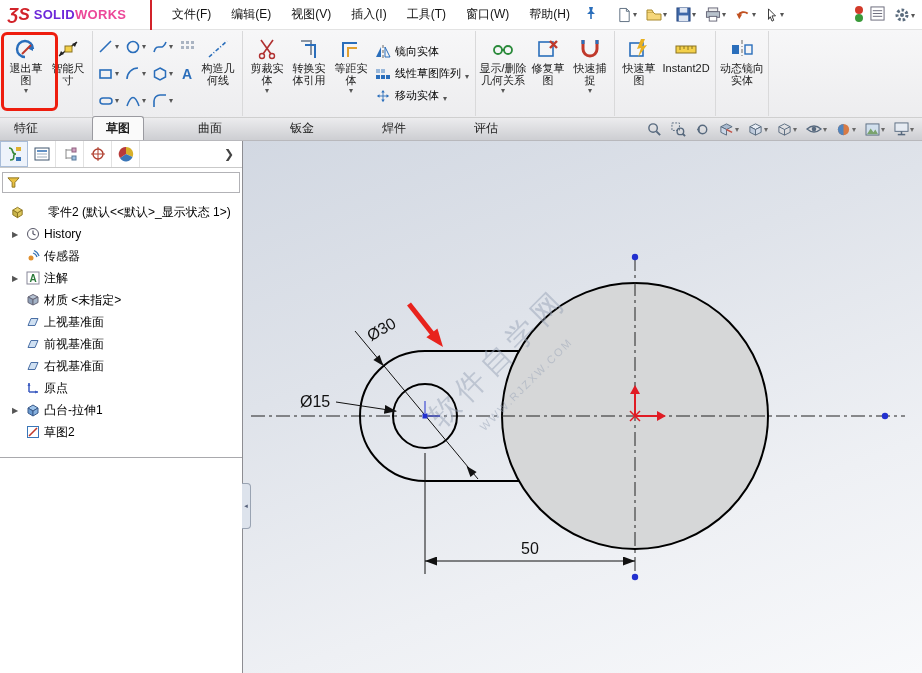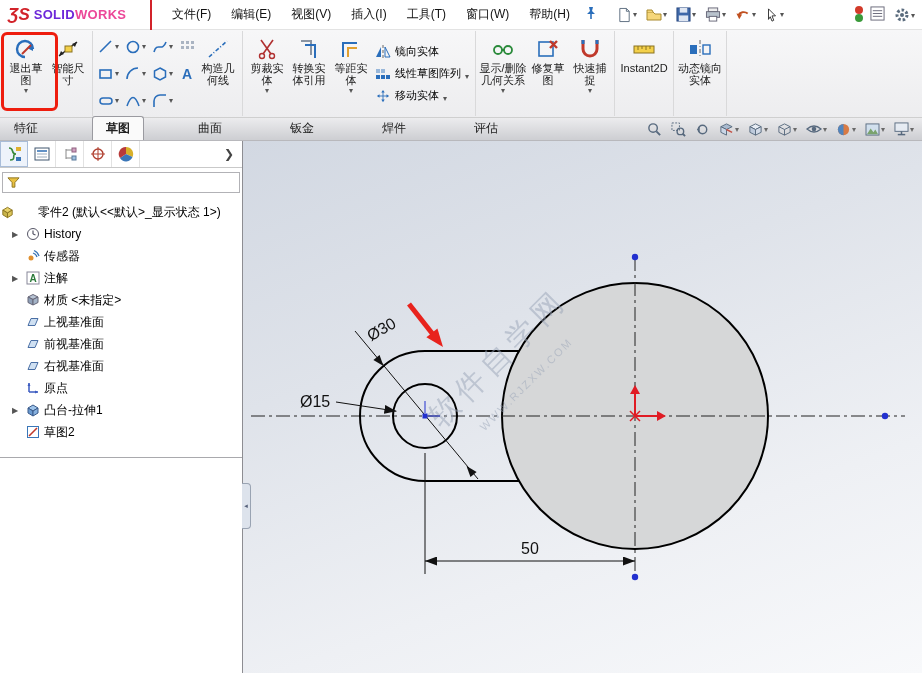--- a/index.html
+++ b/index.html
@@ -53,21 +53,21 @@
   .panel { width:243px; min-width:243px; background:#fff; border-right:1px solid #8d8d92; position:relative; }
   .ptabs { height:27px; display:flex; align-items:stretch; border-bottom:1px solid #c9c9c9; }
   .ptab { width:28px; display:grid; place-items:center; border-right:1px solid #e2e2e2; }
   .ptab.active { background:#eef3fb; border:1px solid #a9bdd9; }
   .ptab-chevron { margin-left:auto; width:26px; display:grid; place-items:center; color:#444; }
   .filter-row { display:flex; align-items:center; margin:4px 2px; height:21px;
     border:1px solid #b2b2b6; background:#fff; padding-left:4px; gap:4px; }
   .filter-input { border:none; outline:none; flex:1; height:17px; font-size:11px; }
   .tree { padding-top:4px; }
   .titem { display:flex; align-items:center; height:22px; gap:4px; padding-left:26px; color:#000; }
-  .titem.root { padding-left:0;gap:23px; }
+  .titem.root { padding-left:10px;gap:23px; }
   .twisty { width:10px; font-size:8px; color:#555; margin-left:-14px; }
   .tree-divider { height:1px; background:#a9a9ad; margin-top:14px; }
   .collapse-handle { position:absolute; right:-9px; top:342px; width:9px; height:46px;
     background:#dde3ec; border:1px solid #99a3b2; border-left:none; border-radius:0 4px 4px 0;
     display:grid; place-items:center; font-size:7px; color:#55607a; z-index:5; }
 
   .viewport { flex:1; position:relative;
     background:linear-gradient(160deg,#d2d8e2 0%,#dfe3ea 35%,#eef0f4 70%,#f8f9fb 100%); }
   .draw { position:absolute; inset:0; }
   .cl { stroke:#222; stroke-width:1; stroke-dasharray:14 4 3 4; fill:none; }
@@ -378,20 +378,29 @@
               <rect x="3.5" y="3" width="3" height="4" fill="#2a6ebb"></rect>
               <rect x="17.5" y="3" width="3" height="4" fill="#2a6ebb"></rect>
             </svg>
         </span>
         <span class="blabel">快速捕捉</span>
         <span class="caret">▾</span>
       </div>
     </div>
 
     <div class="rgroup">
+      <div class="bigbtn">
+        <span class="bicon">
+          <svg width="24" height="24" viewBox="0 0 24 24">
+              <rect x="3" y="6" width="13" height="13" fill="none" stroke="#2a6ebb" stroke-width="1.6"></rect>
+              <polygon points="14,2 10,12 14,11 11,20 20,8 15,9 18,2" fill="#e8b020"></polygon>
+            </svg>
+        </span>
+        <span class="blabel">快速草图</span>
+      </div>
       <div class="bigbtn" style="width:52px">
         <span class="bicon">
           <svg width="24" height="24" viewBox="0 0 24 24">
               <rect x="2" y="9" width="20" height="7" fill="#f3d04a" stroke="#8a7320"></rect>
               <line x1="6" y1="9" x2="6" y2="13" stroke="#8a7320"></line>
               <line x1="10" y1="9" x2="10" y2="12" stroke="#8a7320"></line>
               <line x1="14" y1="9" x2="14" y2="13" stroke="#8a7320"></line>
               <line x1="18" y1="9" x2="18" y2="12" stroke="#8a7320"></line>
             </svg>
         </span>

